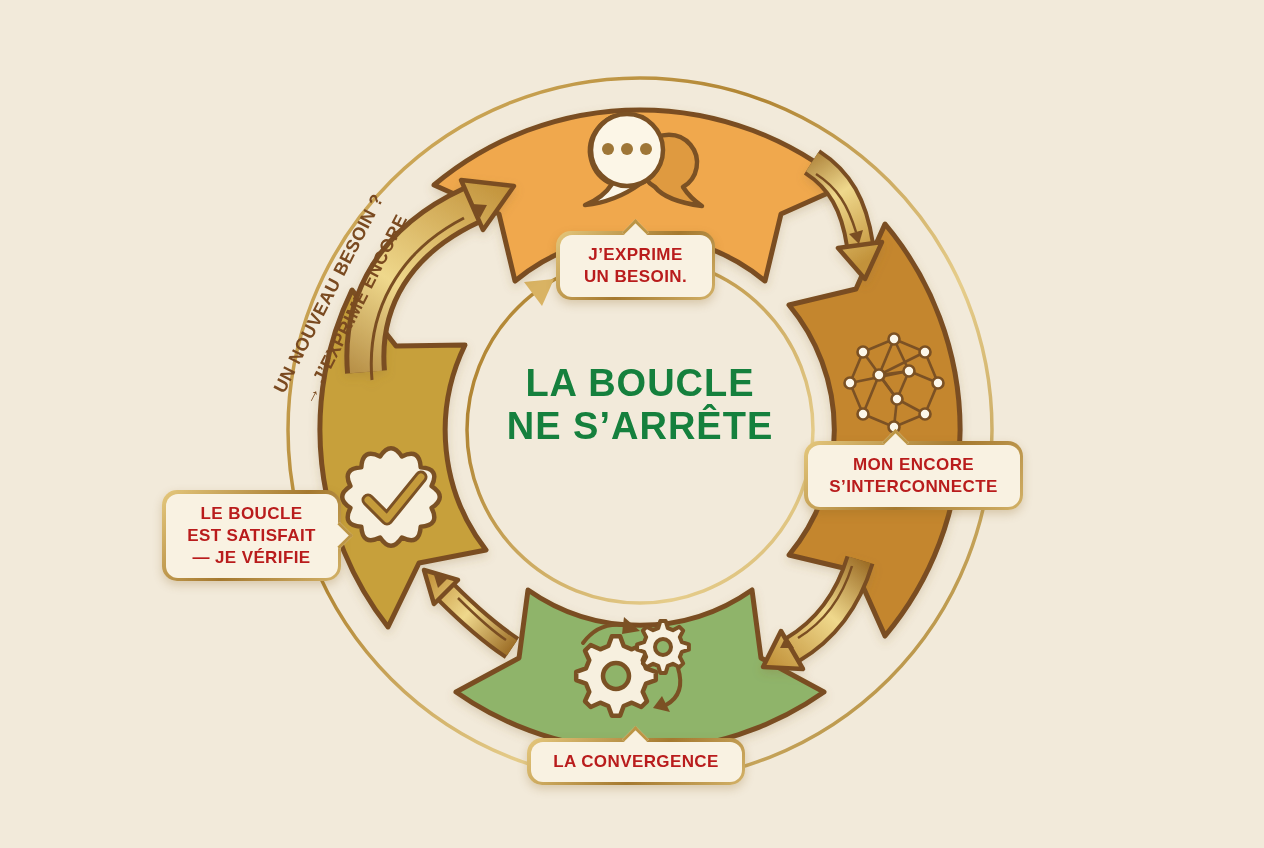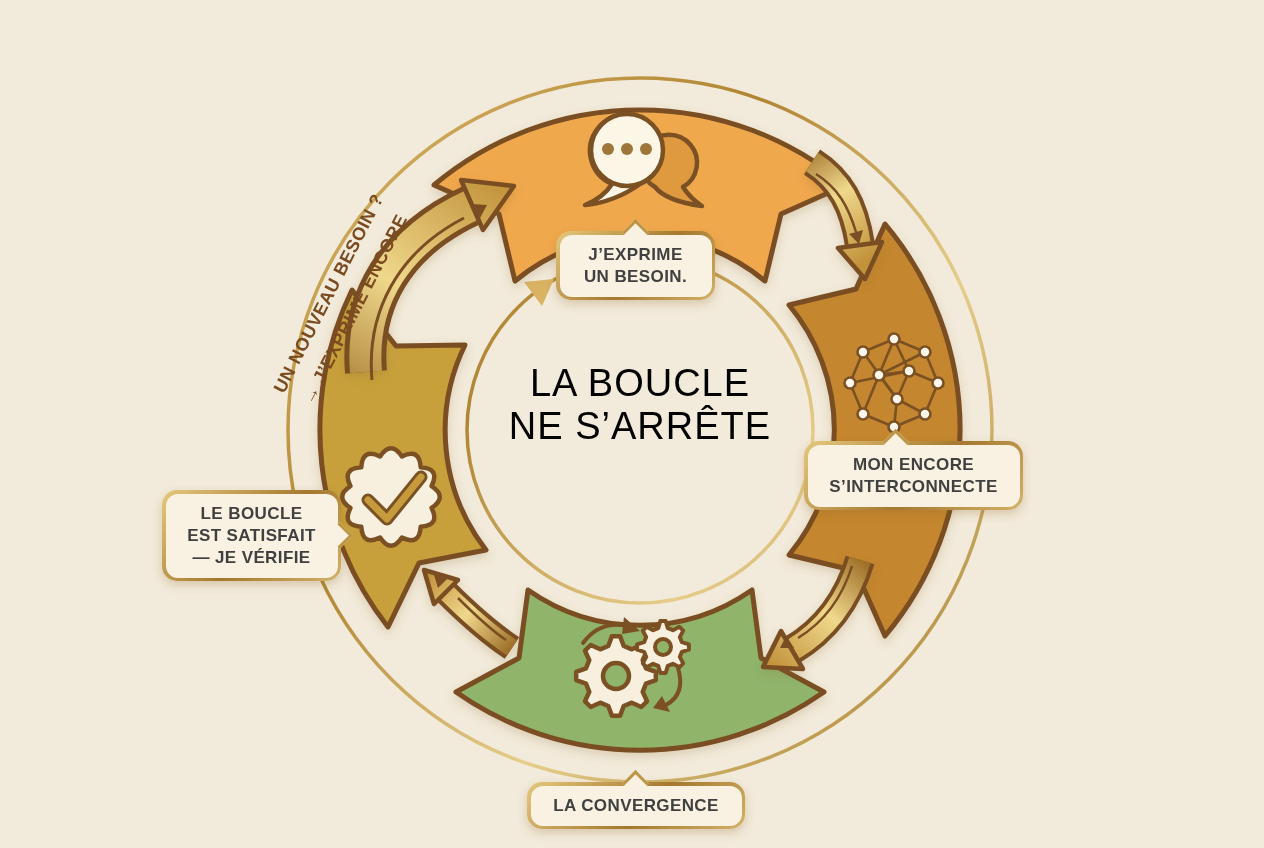--- a/index.html
+++ b/index.html
@@ -1,30 +1,30 @@
 <!DOCTYPE html>
 <html><head>
 <meta charset="utf-8">
 <style>
   html,body{margin:0;padding:0;}
   body{font-family:"Liberation Sans", sans-serif;}
   .stage{position:relative;width:1264px;height:848px;background:#F2EADA;overflow:hidden;}
   .stage svg{position:absolute;left:0;top:0;}
   .center-text{
     position:absolute;left:460px;top:362px;width:360px;
-    text-align:center;font-weight:normal;font-size:38px;line-height:1.12;
-    color:#000000;letter-spacing:1px;
+    text-align:center;font-weight:bold;font-size:38px;line-height:1.12;
+    color:#15803d;letter-spacing:1px;
   }
   .callout{
     position:absolute;background:linear-gradient(135deg,#E5C87D,#A5792F 55%,#D3B268);
     border-radius:15px;padding:3.5px;box-shadow:0 4px 10px rgba(140,100,30,.25);
   }
   .callout-inner{
     background:#F9F2E2;border-radius:12px;padding:9px 8px;text-align:center;
-    font-weight:bold;font-size:17px;line-height:1.3;color:#404040;letter-spacing:.4px;
+    font-weight:bold;font-size:17px;line-height:1.3;color:#b91c1c;letter-spacing:.4px;
   }
   .pointer{position:absolute;width:16px;height:16px;background:#F9F2E2;}
   .pointer.top{top:-8px;left:50%;margin-left:-10px;transform:rotate(45deg);
     border-top:3.5px solid #BC9545;border-left:3.5px solid #BC9545;}
   .pointer.right{right:-8px;top:50%;margin-top:-10px;transform:rotate(45deg);
     border-top:3.5px solid #BC9545;border-right:3.5px solid #BC9545;}
 </style>
 </head>
 <body>
 
@@ -196,21 +196,21 @@
   </div>
 
   <div class="callout" style="left:804px;top:441px;width:212px;">
     <div class="callout-inner">
       <div>MON ENCORE</div>
       <div>S’INTERCONNECTE</div>
     </div>
     <div class="pointer top" style="left:42%;"></div>
   </div>
 
-  <div class="callout" style="left:527px;top:738px;width:211px;margin-top:44px;">
+  <div class="callout" style="left:527px;top:738px;width:211px;">
     <div class="callout-inner">
       <div>LA CONVERGENCE</div>
     </div>
     <div class="pointer top"></div>
   </div>
 
   <div class="callout" style="left:162px;top:490px;width:172px;">
     <div class="callout-inner">
       <div>LE BOUCLE</div>
       <div>EST SATISFAIT</div>

